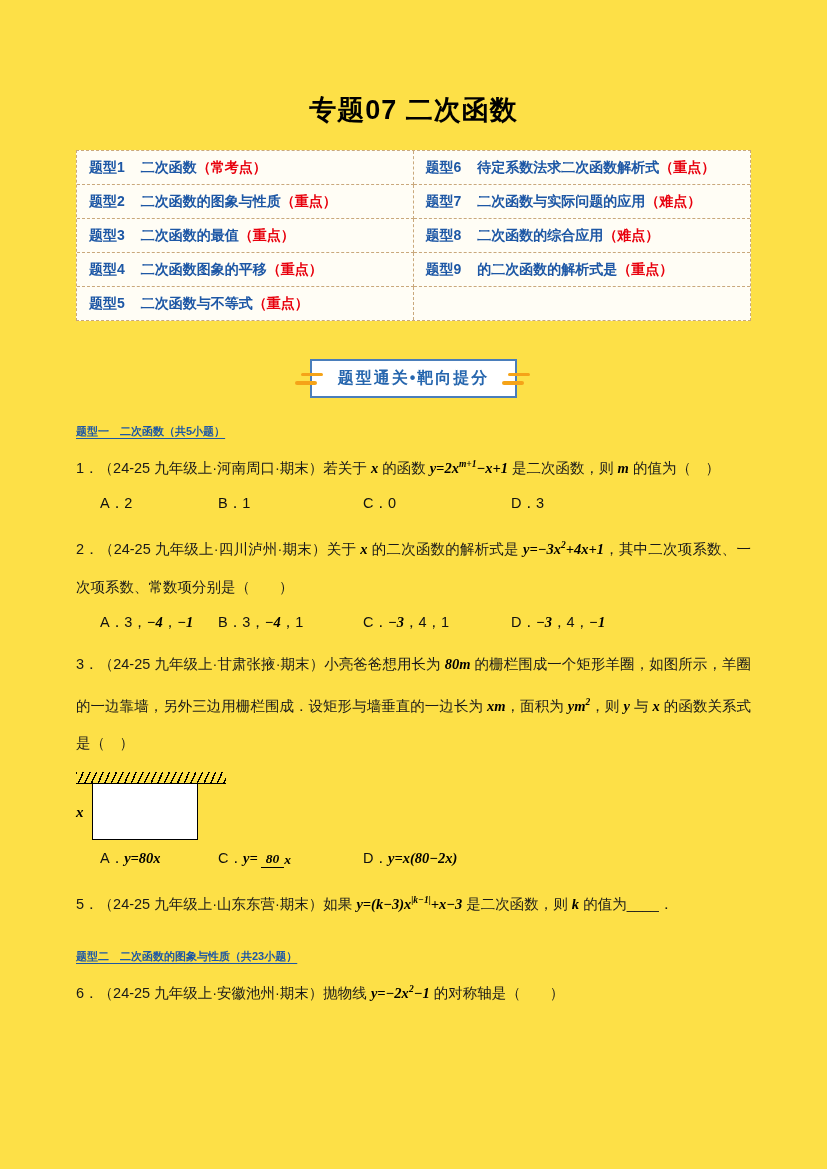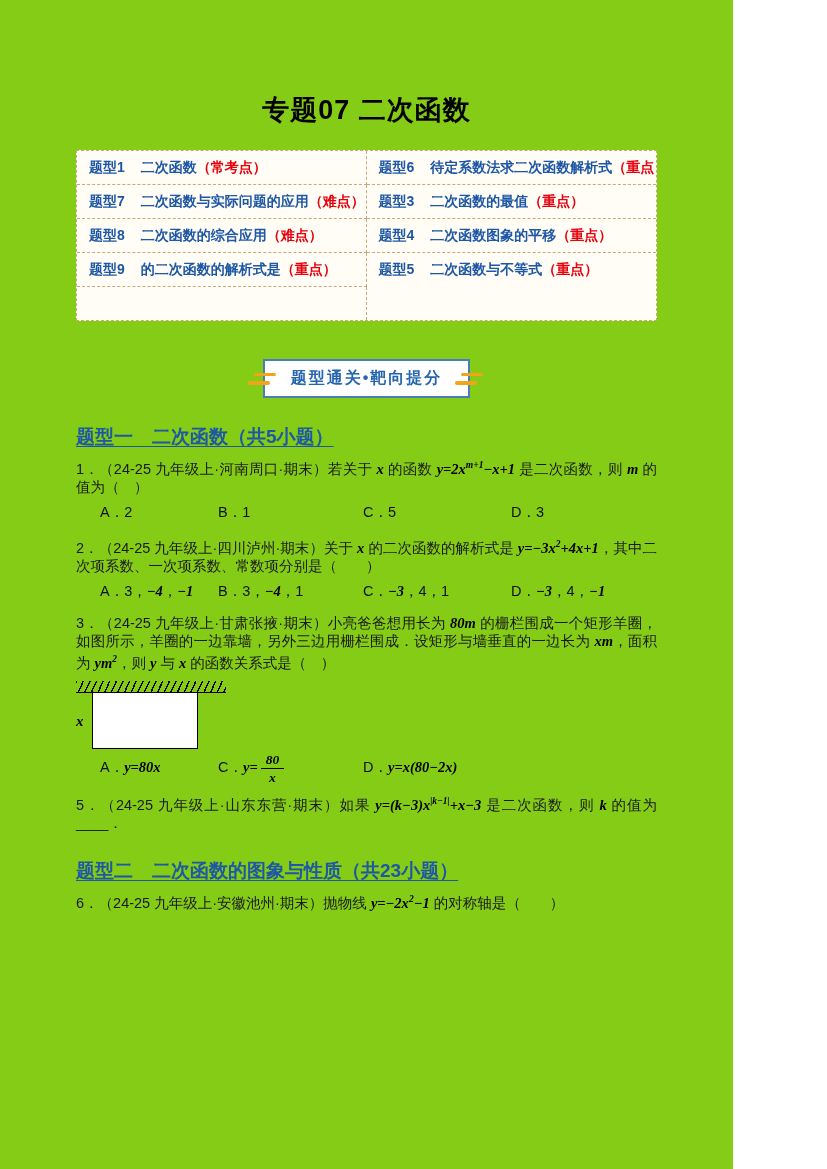--- a/index.html
+++ b/index.html
@@ -9,21 +9,21 @@
     --banner-border:#4a7ebb;
     --table-border:#c9a87c;
   }
   *{box-sizing:border-box;margin:0;padding:0;}
   html,body{background:#fff;}
   body{
     width:827px;min-height:1169px;
     font-family:"Liberation Sans",sans-serif;
     color:#111;
   }
-  .page{width:733px;min-height:1169px;padding:0 76px 40px;background:#84cc16;}
+  .page{width:827px;min-height:1169px;padding:0 76px 40px;background:#fde047;}
 
   .title{
     padding-top:92px;text-align:center;
     font-size:27px;font-weight:bold;color:#000;letter-spacing:1px;
   }
 
   .banner-wrap{text-align:center;margin-top:24px;}
   .banner{
     display:inline-block;position:relative;
     border:2px solid var(--banner-border);
@@ -54,45 +54,45 @@
     padding:7px 12px;font-size:14px;font-weight:bold;line-height:19px;
     white-space:nowrap;overflow:hidden;
   }
   .tcell:nth-child(2n){border-right:none;}
   .tcell:nth-last-child(-n+2){border-bottom:none;}
   .tag{color:var(--accent-blue);margin-right:16px;}
   .tname{color:var(--accent-blue);text-align:right;}
   .tnote{color:var(--note-red);}
 
   .section-heading{
-    margin-top:26px;font-size:19px;color:var(--accent-blue);
+    margin-top:26px;font-size:11px;color:var(--accent-blue);
     font-weight:bold;text-decoration:underline;text-underline-offset:3px;
   }
 
   .question{margin:0;}
   .qtext{
-    font-size:14.5px;line-height:18px;margin-top:6px;color:#1a1a1a;
+    font-size:14.5px;line-height:38px;margin-top:6px;color:#1a1a1a;
     text-align:justify;
   }
   sup{font-size:9.5px;}
   .math{
     font-family:"Liberation Serif",serif;
     font-style:italic;font-weight:bold;color:#000;
   }
   .options{
     display:flex;align-items:flex-start;
     padding-left:24px;font-size:14.5px;line-height:33px;
   }
   .option{white-space:nowrap;}
   .option:nth-child(1){width:118px;}
   .option:nth-child(2){width:145px;}
   .option:nth-child(3){width:148px;}
 
   .frac{
-    display:inline-flex;flex-direction:column;vertical-align:middle;
+    display:inline-flex;flex-direction:row;vertical-align:middle;
     text-align:center;line-height:1.15;margin:0 3px;font-size:13.5px;
   }
   .fnum{border-bottom:1.6px solid #000;padding:0 5px 1px;}
   .fden{padding-top:1px;}
 
   .figure{margin:10px 0 2px;}
   .wall{
     width:150px;height:12px;
     background:repeating-linear-gradient(115deg,#000 0,#000 1.4px,transparent 1.4px,transparent 6px);
     border-bottom:1.8px solid #000;
@@ -113,20 +113,23 @@
 
 
   <div class="topic-table">
     <div class="tcell">
       <span class="tag">题型1</span><span class="tname">二次函数</span><span class="tnote">（常考点）</span>
     </div>
     <div class="tcell">
       <span class="tag">题型6</span><span class="tname">待定系数法求二次函数解析式</span><span class="tnote">（重点）</span>
     </div>
     <div class="tcell">
+      <span class="tag">题型2</span><span class="tname">二次函数的图象与性质</span><span class="tnote">（重点）</span>
+    </div>
+    <div class="tcell">
       <span class="tag">题型7</span><span class="tname">二次函数与实际问题的应用</span><span class="tnote">（难点）</span>
     </div>
     <div class="tcell">
       <span class="tag">题型3</span><span class="tname">二次函数的最值</span><span class="tnote">（重点）</span>
     </div>
     <div class="tcell">
       <span class="tag">题型8</span><span class="tname">二次函数的综合应用</span><span class="tnote">（难点）</span>
     </div>
     <div class="tcell">
       <span class="tag">题型4</span><span class="tname">二次函数图象的平移</span><span class="tnote">（重点）</span>
@@ -150,21 +153,21 @@
     </div>
   </div>
 
   <h2 class="section-heading">题型一　二次函数（共5小题）</h2>
 
   <div class="question">
     <p class="qtext"><span>1．（24-25 九年级上·河南周口·期末）若关于 </span><span class="math">x</span><span> 的函数 </span><span class="math">y=2x</span><sup class="math">m+1</sup><span class="math">−x+1</span><span> 是二次函数，则 </span><span class="math">m</span><span> 的值为（　）</span></p>
     <div class="options">
         <span class="option"><span>A．2</span></span>
         <span class="option"><span>B．1</span></span>
-        <span class="option"><span>C．5</span></span>
+        <span class="option"><span>C．0</span></span>
         <span class="option"><span>D．3</span></span>
       </div>
   </div>
 
   <div class="question">
     <p class="qtext"><span>2．（24-25 九年级上·四川泸州·期末）关于 </span><span class="math">x</span><span> 的二次函数的解析式是 </span><span class="math">y=−3x</span><sup class="math">2</sup><span class="math">+4x+1</span><span>，其中二次项系数、一次项系数、常数项分别是（　　）</span></p>
     <div class="options">
         <span class="option"><span>A．3，</span><span class="math">−4</span><span>，</span><span class="math">−1</span></span>
         <span class="option"><span>B．3，</span><span class="math">−4</span><span>，1</span></span>
         <span class="option"><span>C．</span><span class="math">−3</span><span>，4，1</span></span>

